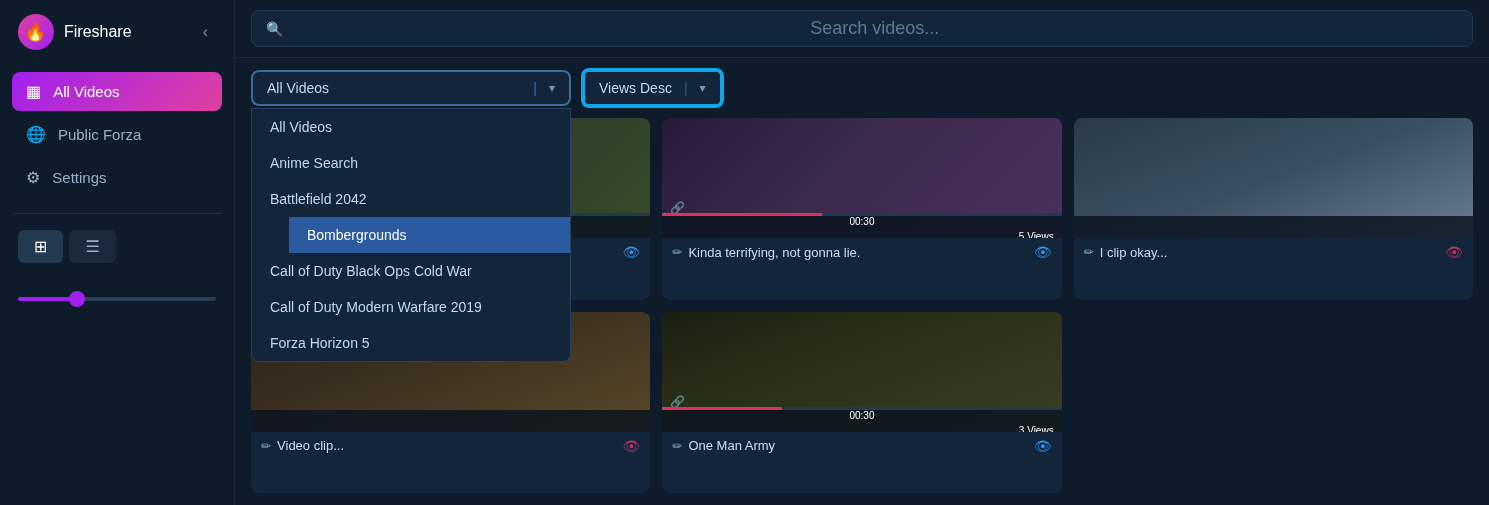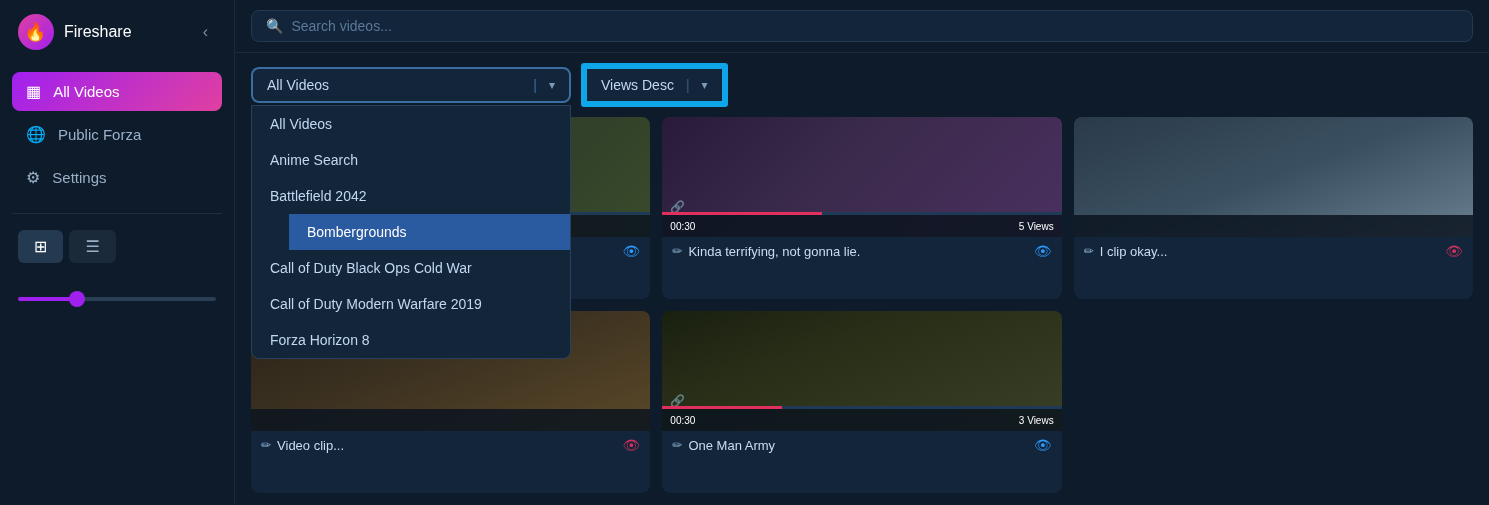--- a/index.html
+++ b/index.html
@@ -151,22 +151,23 @@
       border-radius: 8px;
       padding: 7px 14px;
       gap: 8px;
     }
     .search-icon { color: #5a7a9a; font-size: 14px; }
     .search-input {
       background: none;
       border: none;
       outline: none;
       color: #fde047;
-      font-size: 14px;
+      font-size: 18px;
       flex: 1;
+      text-align: center;
     }
     .search-input::placeholder { color: #5a7a9a; }
 
     
     .filter-row {
       display: flex;
       align-items: center;
       padding: 10px 16px;
       gap: 10px;
       position: relative;
@@ -214,22 +215,22 @@
     .dropdown-item.selected {
       background: #2a5a9f;
       color: #ffffff;
       margin-left: 37px;
     }
 
     .sort-btn {
       display: flex;
       align-items: center;
       background: #12253a;
-      border: 6px solid #0ea5e9;
-      border-radius: 3px;
+      border: 4px solid #0ea5e9;
+      border-radius: 8px;
       padding: 8px 14px;
       color: #c0d8f0;
       font-size: 14px;
       cursor: pointer;
       gap: 8px;
     }
     .sort-sep { color: #3a5a7a; margin: 0 4px; }
     .sort-arrow { color: #7a9ab8; font-size: 12px; }
 
     
@@ -285,20 +286,21 @@
       position: absolute;
       bottom: 0;
       left: 0;
       right: 0;
       height: 22px;
       background: rgba(10,20,30,0.85);
       display: flex;
       align-items: center;
       padding: 0 8px;
       gap: 4px;
+      flex-direction: column;
     }
   </style>
 </head>
 <body>
 
 <aside class="sidebar">
   <div class="sidebar-logo">
     <div class="logo-icon">🔥</div>
     <span class="logo-text">Fireshare</span>
     <button class="collapse-btn">‹</button>
@@ -347,21 +349,21 @@
         <span class="filter-btn-sep">|</span>
         <span class="filter-btn-arrow">▾</span>
       </button>
       <div class="dropdown-menu">
         <div class="dropdown-item">All Videos</div>
         <div class="dropdown-item">Anime Search</div>
         <div class="dropdown-item">Battlefield 2042</div>
         <div class="dropdown-item selected">Bombergrounds</div>
         <div class="dropdown-item">Call of Duty Black Ops Cold War</div>
         <div class="dropdown-item">Call of Duty Modern Warfare 2019</div>
-        <div class="dropdown-item">Forza Horizon 8</div>
+        <div class="dropdown-item">Forza Horizon 5</div>
       </div>
     </div>
 
     <button class="sort-btn">
       <span>Views Desc</span>
       <span class="sort-sep">|</span>
       <span class="sort-arrow">▾</span>
     </button>
   </div>
 

